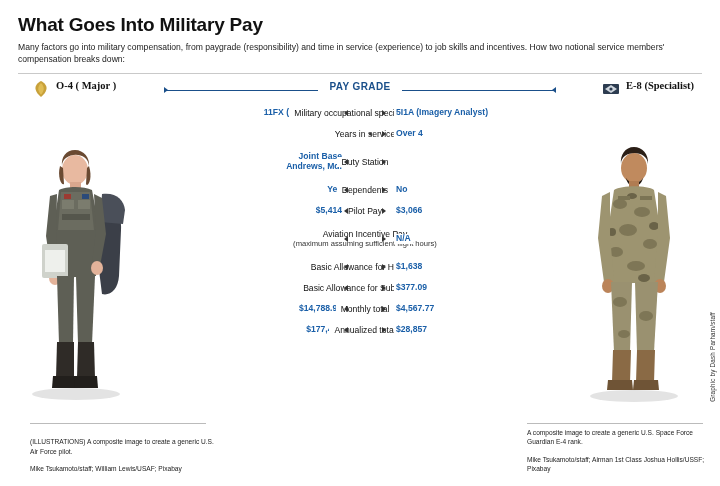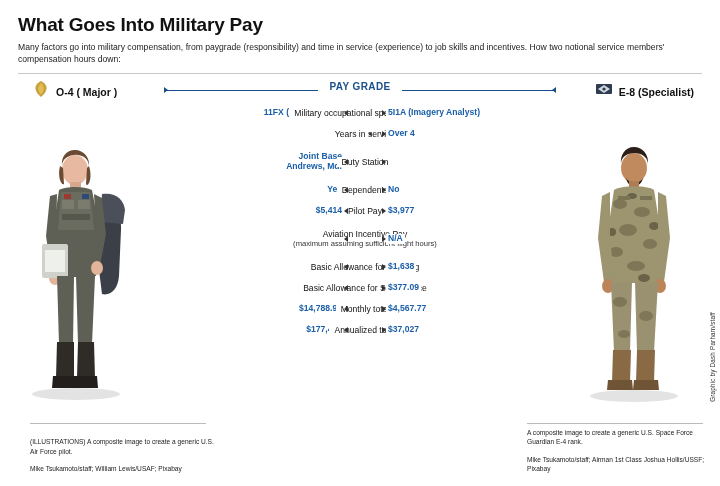--- a/index.html
+++ b/index.html
@@ -37,25 +37,26 @@
 
   
   .rank-row{
     position:relative;
     height:26px;
   }
   .rank{
     position:absolute;
     top:0;
     display:flex;
-    align-items:flex-end;
+    align-items:flex-start;
     gap:6px;
     font-size:10.5px;
     font-weight:bold;
     color:#111;
+    font-family:Liberation Serif, serif;
   }
   .rank.left{left:14px;}
   .rank.right{right:8px;}
   .rank-insignia{
     width:18px;height:18px;
     display:inline-block;
     position:relative;
   }
   .pay-grade-label{
     position:absolute;
@@ -108,21 +109,21 @@
     position:absolute;
     font-size:8.6px;
     font-weight:bold;
     color:#1a5fa8;
     line-height:1.15;
     z-index:2;
     background:#fff;
     padding:0 2px;
   }
   .val.left{right:236px;text-align:right;}
-  .val.right{left:236px;text-align:right;}
+  .val.right{left:244px;text-align:right;}
   .connector{
     position:absolute;
     top:50%;
     height:1px;
     background:#333;
     z-index:1;
   }
   .connector.l{right:210px;width:26px;}
   .connector.r{left:210px;width:26px;}
   .arrow{
@@ -190,21 +191,21 @@
     transform:rotate(180deg);
     letter-spacing:.2px;
   }
 </style>
 </head>
 <body>
 
 <div class="page">
 
   <h1 class="title">What Goes Into Military Pay</h1>
-  <p class="deck">Many factors go into military compensation, from paygrade (responsibility) and time in service (experience) to job skills and incentives. How two notional service members' compensation hours down:</p>
+  <p class="deck">Many factors go into military compensation, from paygrade (responsibility) and time in service (experience) to job skills and incentives. How two notional service members' compensation breaks down:</p>
   <div class="rule"></div>
 
   <div class="rank-row">
 
     <div class="rank left">
       <span class="rank-insignia">
         <svg width="18" height="18" viewBox="0 0 18 18">
           <path d="M9 1 C5 3 3 6 3.5 9 C4 12 6.5 15 9 17 C11.5 15 14 12 14.5 9 C15 6 13 3 9 1 Z" fill="#c8a13a"></path>
           <path d="M9 3 C7 5 6 7.5 6.3 9.5 C6.7 11.5 8 13.5 9 14.8 C10 13.5 11.3 11.5 11.7 9.5 C12 7.5 11 5 9 3 Z" fill="#e0bd55"></path>
         </svg>
@@ -272,21 +273,21 @@
       <span class="val right">No</span>
     </div>
 
     <div class="row">
       <span class="val left">$5,414</span>
       <span class="connector l"></span>
       <span class="arrow l"></span>
       <span class="center-label">Pilot Pay</span>
       <span class="connector r"></span>
       <span class="arrow r"></span>
-      <span class="val right">$3,977</span>
+      <span class="val right">$3,066</span>
     </div>
 
     <div class="row tall">
       <span class="val left">$1,000</span>
       <span class="connector l"></span>
       <span class="arrow l"></span>
       <span class="center-label">
         <span>Aviation Incentive Pay</span>
         <span class="sub">(maximum assuming sufficient flight hours)</span>
       </span>
@@ -325,21 +326,21 @@
       <span class="val right">$4,567.77</span>
     </div>
 
     <div class="row">
       <span class="val left">$177,468</span>
       <span class="connector l"></span>
       <span class="arrow l"></span>
       <span class="center-label">Annualized total</span>
       <span class="connector r"></span>
       <span class="arrow r"></span>
-      <span class="val right">$37,027</span>
+      <span class="val right">$28,857</span>
     </div>
 
   </div>
 
   <div class="photo left">
     <svg class="figure-svg" width="120" height="290" viewBox="0 0 120 290">
 
       <path d="M70 72 C88 70 96 84 95 104 L93 150 C92 164 84 170 76 168 L70 120 Z" fill="#3b3f48"></path>
       <path d="M76 68 C90 66 98 74 99 84 L97 98 L74 96 Z" fill="#4a4f59"></path>
 

